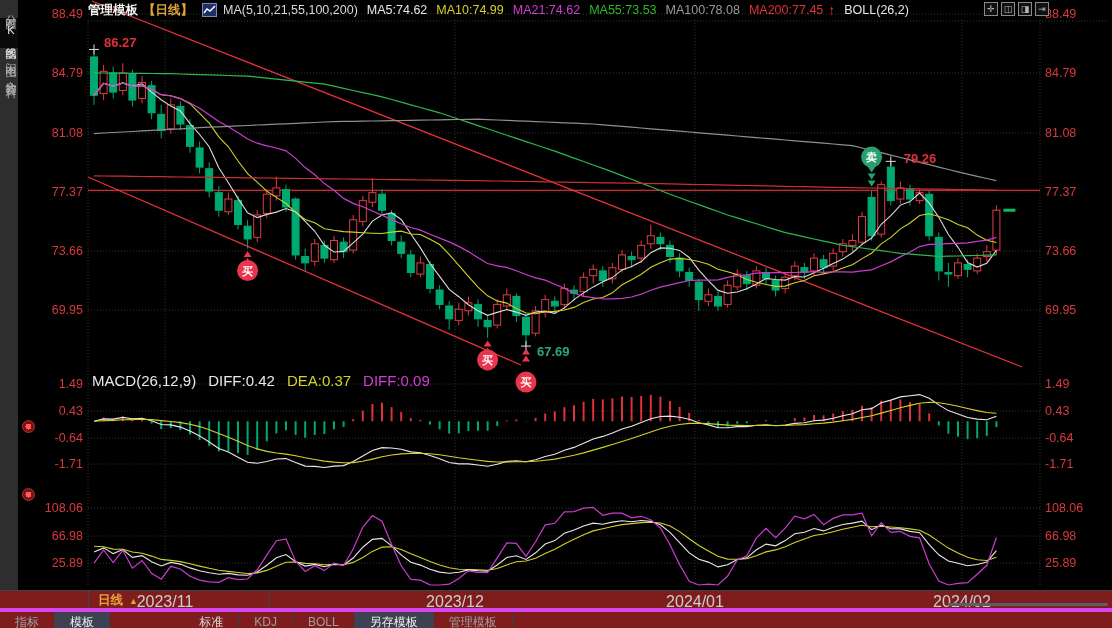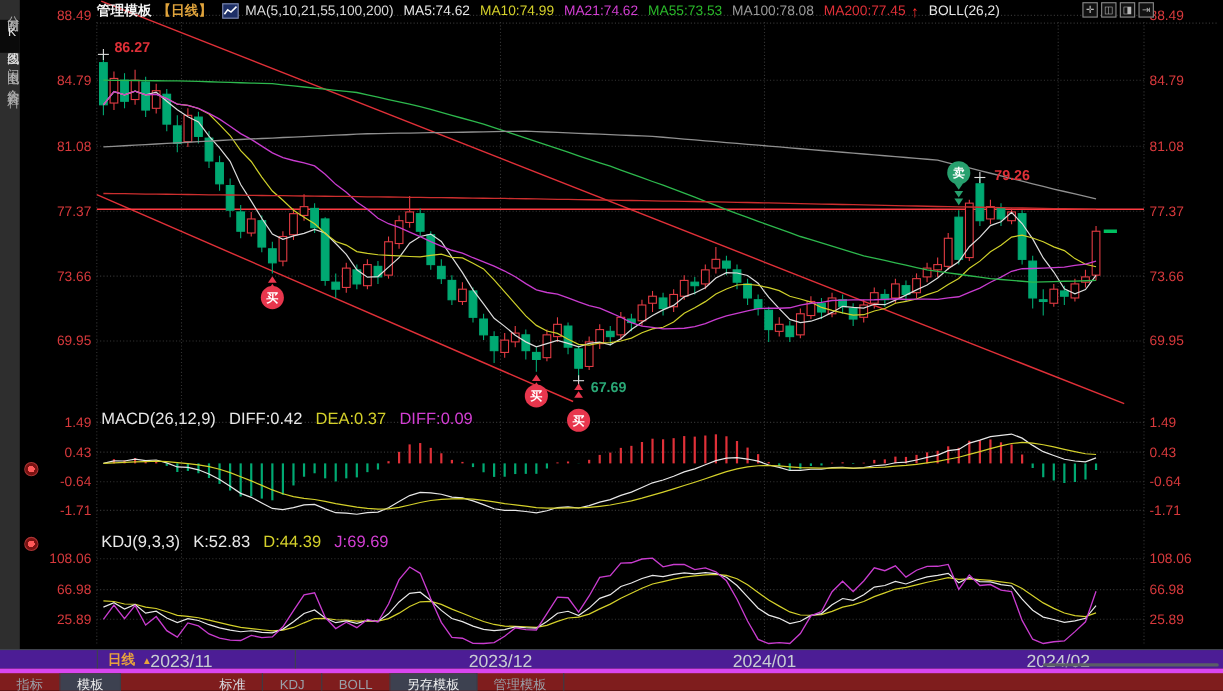--- a/index.html
+++ b/index.html
@@ -25,21 +25,21 @@
   .boll{color:#e6e6e6;}
   .tool-icons{position:absolute;left:984px;top:2px;display:flex;gap:3px;z-index:6;}
   .tico{width:12px;height:12px;border:1px solid #8a8a8a;color:#b8b8b8;font-size:9px;
         line-height:12px;text-align:center;background:#111;cursor:pointer;}
   
   .pane-hdr{position:absolute;left:92px;font-size:15px;display:flex;gap:12px;z-index:4;white-space:nowrap;}
   .ph-w{color:#e8e8e8}.ph-y{color:#d4d02a}.ph-m{color:#d23ed2}
   .ind-ico{position:absolute;left:22px;width:11px;height:11px;border-radius:50%;
            background:radial-gradient(circle at 50% 50%, #ff5a5a 0 3px, #7a1111 3px 5px);z-index:4;border:1px solid #a33;}
   
-  .xaxis{position:absolute;left:0;top:590px;width:1112px;height:17px;background:#4c1d95;
+  .xaxis{position:absolute;left:0;top:590px;width:1112px;height:17px;background:#7f1d1d;
          border-top:1px solid #3f434c;border-bottom:1px solid #d946ef;z-index:5;}
   .perbox{position:absolute;left:98px;top:1px;color:#e8a33d;font-weight:bold;font-size:12.5px;}
   .perarr{color:#e8a33d;font-size:9px;margin-left:6px;}
   .vsep{position:absolute;top:0;width:1px;height:17px;background:#3f434c;}
   .xdate{position:absolute;top:2px;width:90px;margin-left:-45px;text-align:center;color:#c9cdd3;font-size:16px;}
   .scrollbar{position:absolute;left:948px;top:603px;width:160px;height:3px;background:#5a5e66;border-radius:2px;z-index:6;cursor:pointer;}
   
   .tabs{position:absolute;left:0;top:608px;width:1112px;height:20px;background:#7f1d1d;display:flex;z-index:5;
         border-top:4px solid #d946ef;text-align:right;}
   .tab{padding:0 15px;line-height:20px;font-size:12px;color:#9aa0a8;border-right:1px solid #3a3e48;cursor:pointer;}
@@ -463,26 +463,20 @@
 
   <div class="ind-ico" style="top:420px"></div>
   <div class="pane-hdr" style="top:372px">
     <span class="ph-w">MACD(26,12,9)</span>
     <span class="ph-w">DIFF:0.42</span>
     <span class="ph-y">DEA:0.37</span>
     <span class="ph-m">DIFF:0.09</span>
   </div>
 
   <div class="ind-ico" style="top:488px"></div>
-  <div class="pane-hdr" style="top:484px">
-    <span class="ph-w">KDJ(9,3,3)</span>
-    <span class="ph-w">K:52.83</span>
-    <span class="ph-y">D:44.39</span>
-    <span class="ph-m">J:69.69</span>
-  </div>
 
   <div class="xaxis">
     <div class="vsep" style="left:88px"></div>
     <div class="vsep" style="left:268px"></div>
     <div class="perbox">
       <span>日线</span><span class="perarr">▲</span>
     </div>
     <div id="xdates">
         <div class="xdate" style="left: 165px;">2023/11</div>
         <div class="xdate" style="left: 455px;">2023/12</div>

